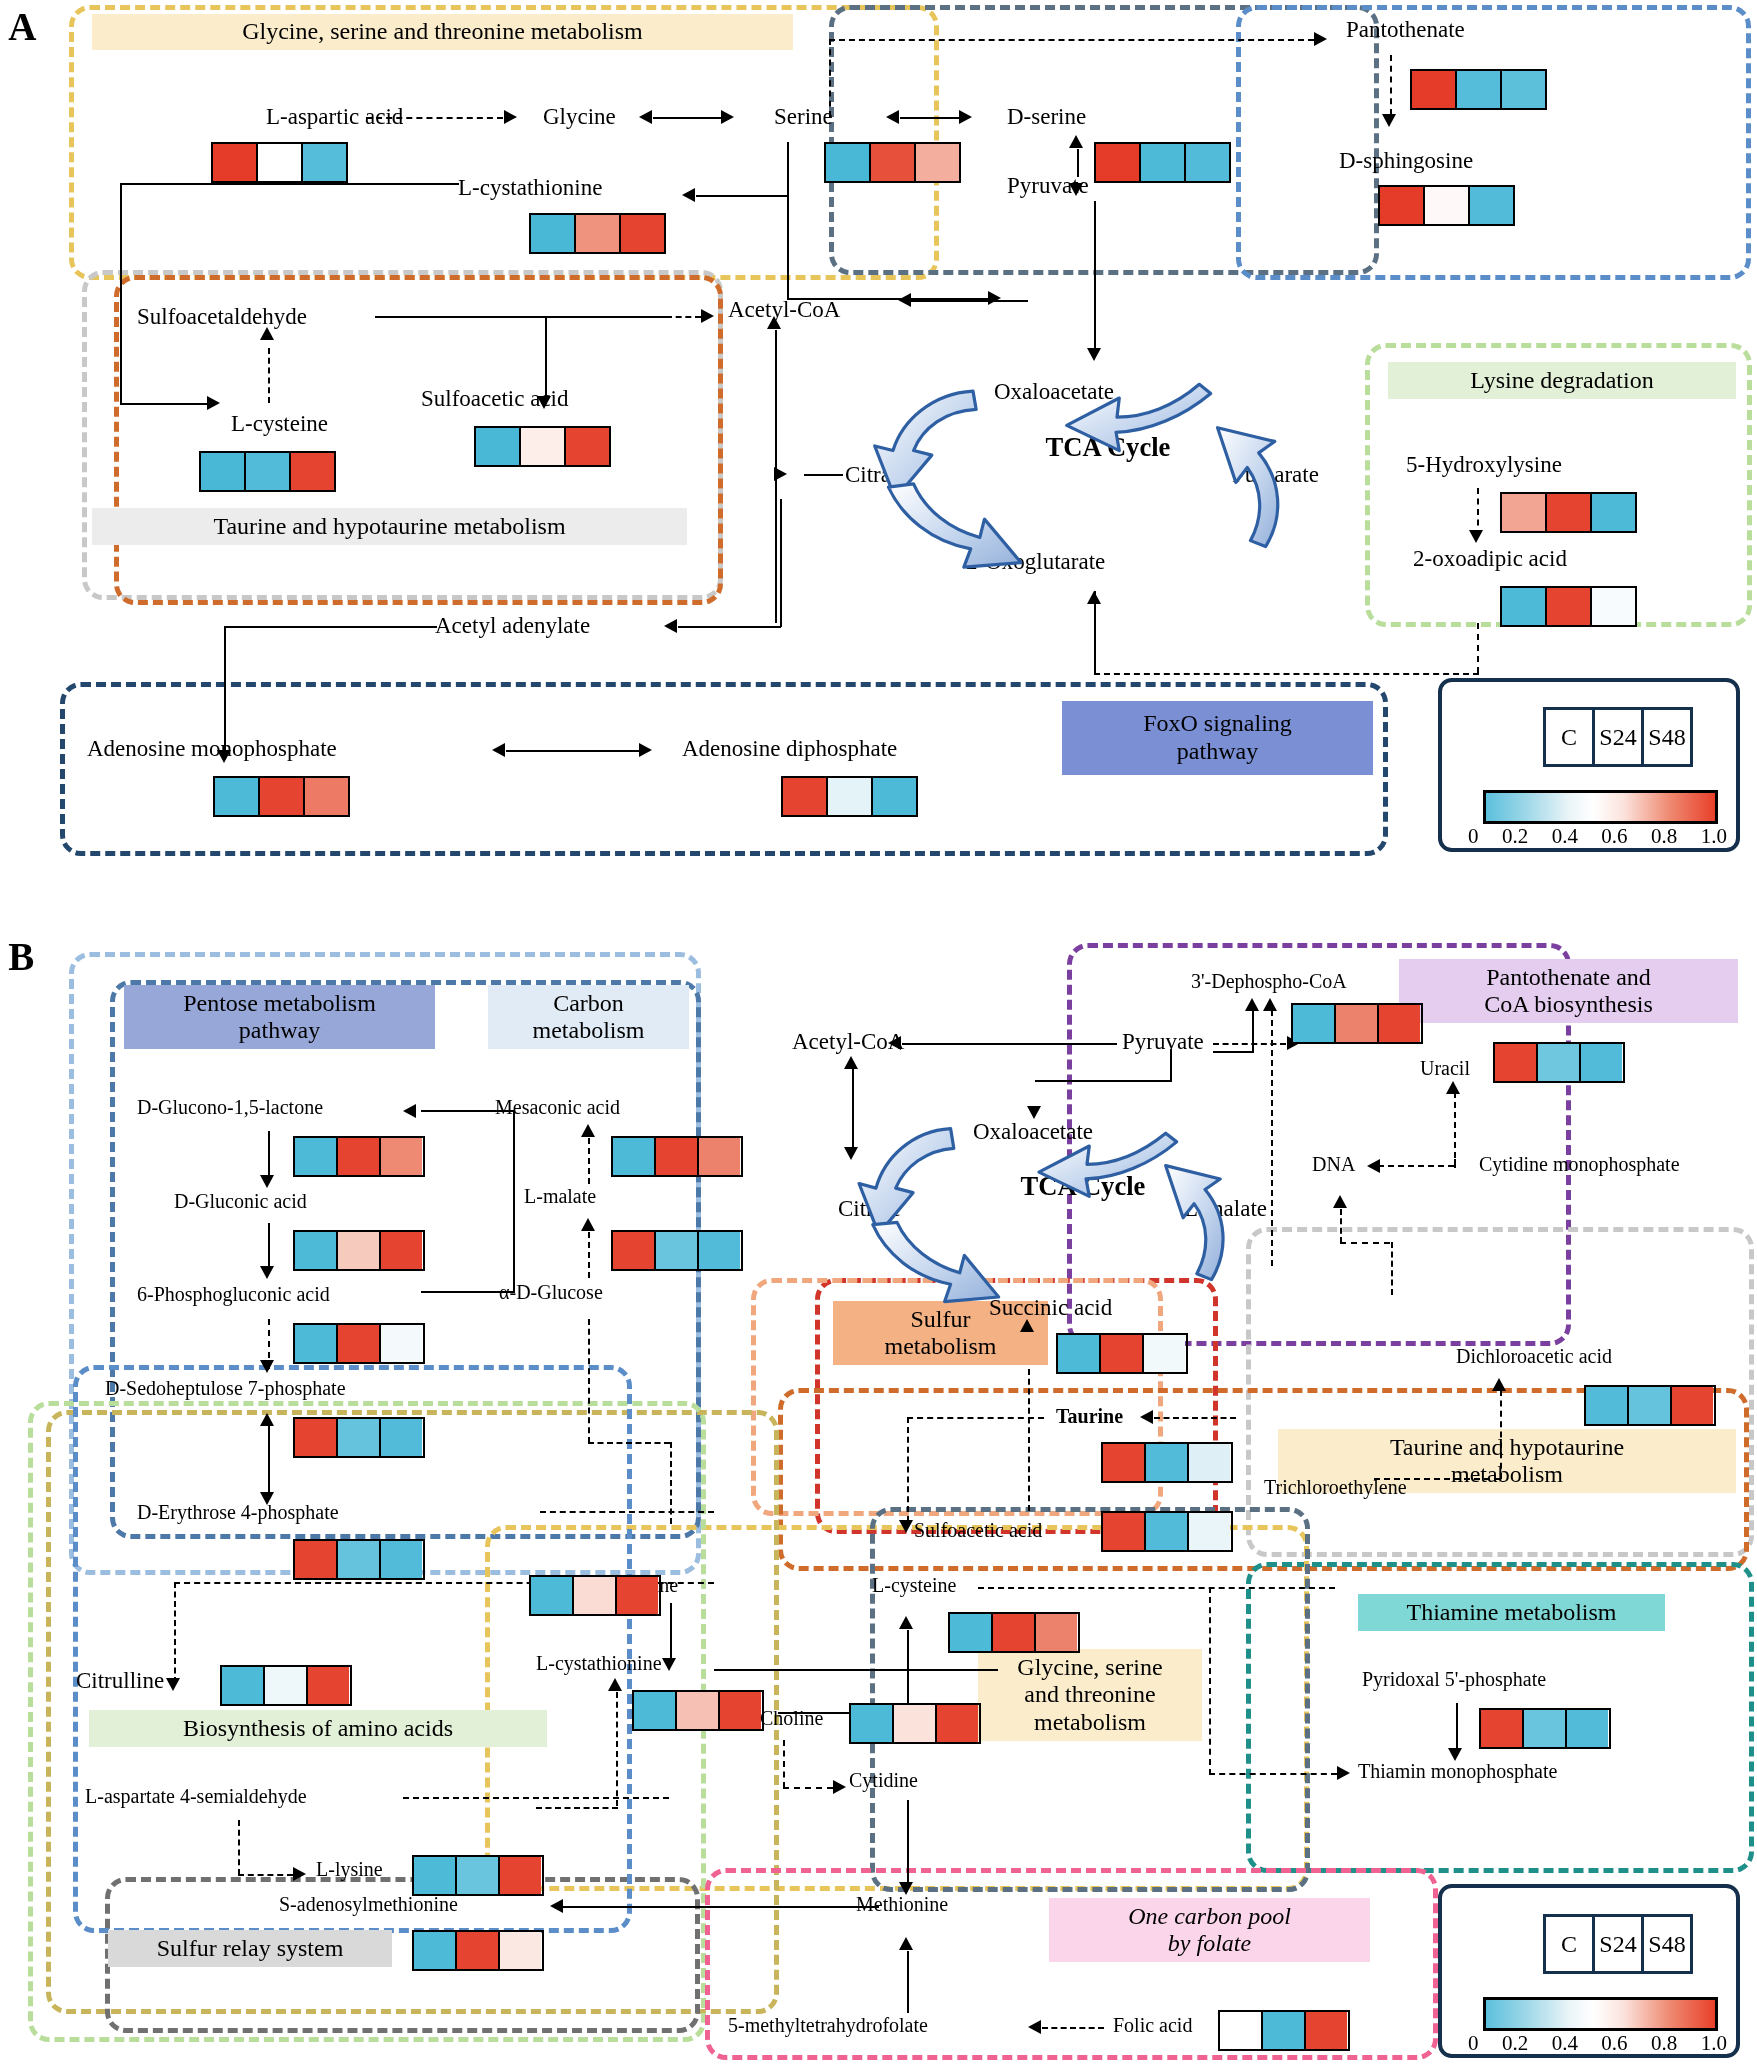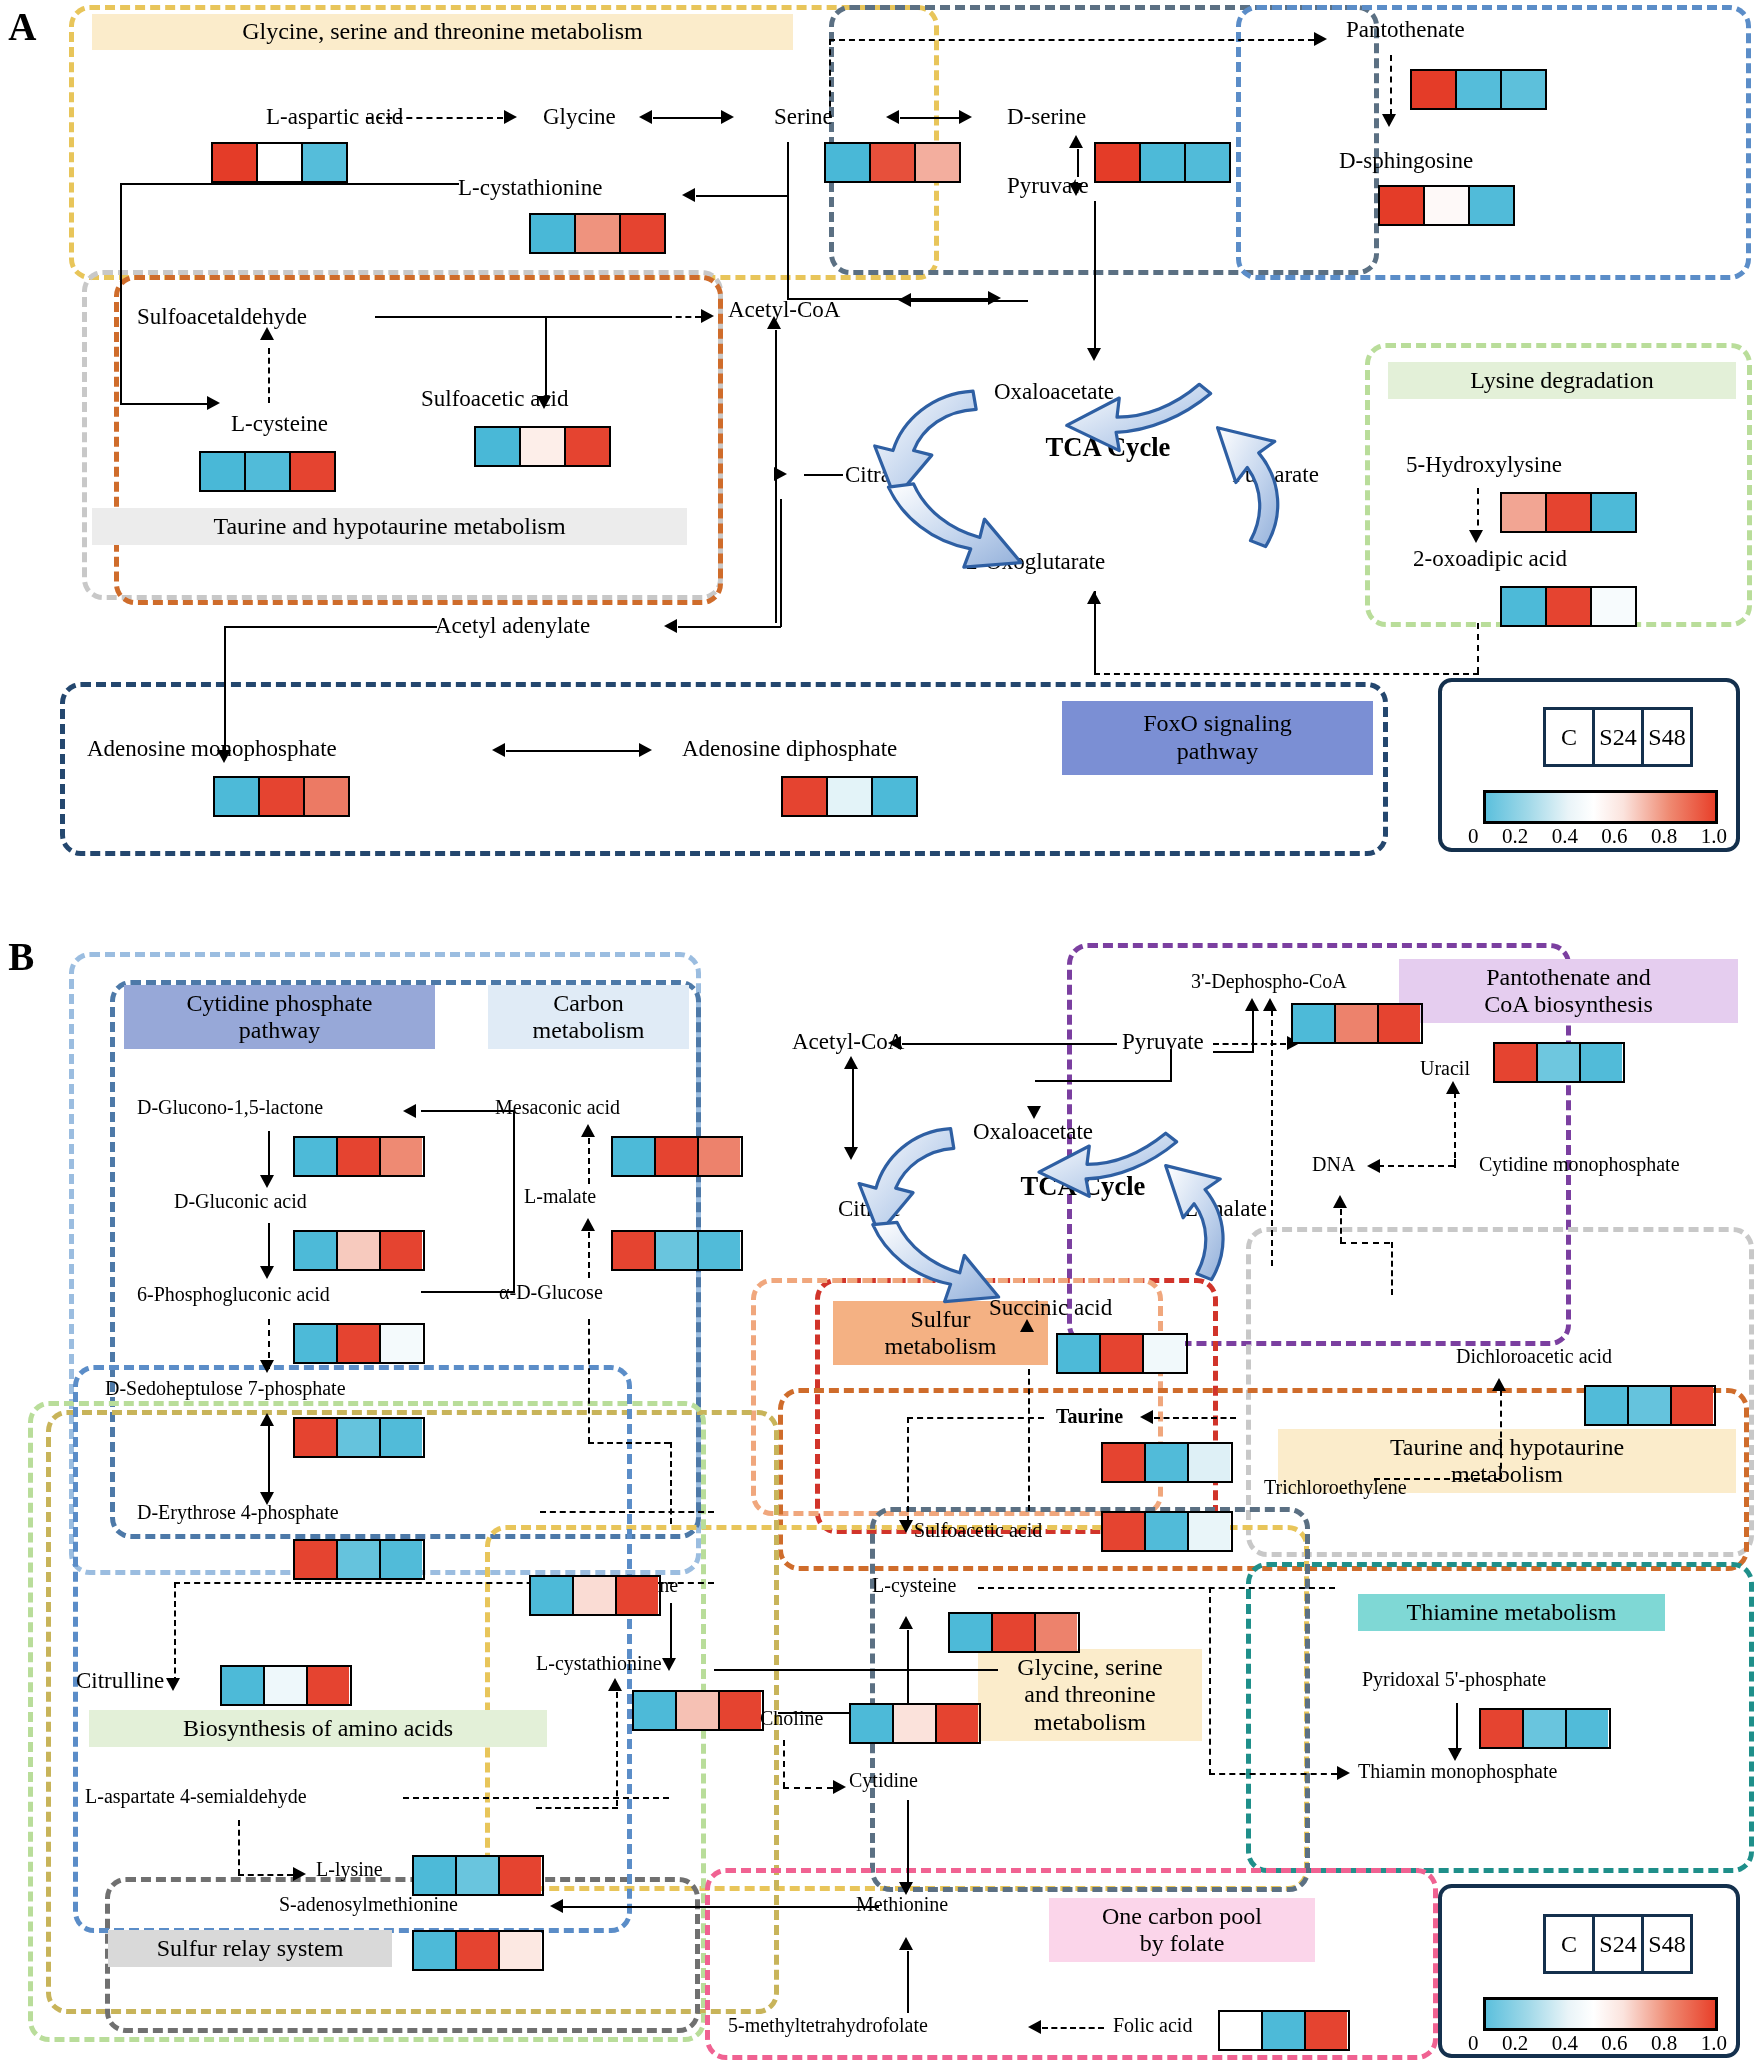--- a/index.html
+++ b/index.html
@@ -247,37 +247,37 @@
     <div class="region" style="left: 751px; top: 1278px; width: 412px; height: 238px; border-color: rgb(240, 167, 125);"></div>
     <div class="region" style="left: 778px; top: 1388px; width: 971px; height: 183px; border-color: rgb(207, 108, 43);"></div>
     <div class="region" style="left: 1246px; top: 1562px; width: 508px; height: 311px; border-color: rgb(31, 143, 138);"></div>
     <div class="region" style="left: 485px; top: 1525px; width: 824px; height: 366px; border-color: rgb(232, 197, 90);"></div>
     <div class="region" style="left: 870px; top: 1507px; width: 440px; height: 385px; border-color: rgb(91, 112, 131);"></div>
     <div class="region" style="left: 46px; top: 1410px; width: 733px; height: 604px; border-color: rgb(200, 180, 90);"></div>
     <div class="region" style="left: 27.5px; top: 1401px; width: 678px; height: 641px; border-color: rgb(185, 221, 154);"></div>
     <div class="region" style="left: 105px; top: 1877px; width: 595px; height: 156px; border-color: rgb(112, 112, 112);"></div>
     <div class="region" style="left: 705px; top: 1868px; width: 733px; height: 192px; border-color: rgb(240, 98, 146);"></div>
     <div class="region" style="left: 73px; top: 1365px; width: 559px; height: 568px; border-color: rgb(91, 141, 200);"></div>
-    <div class="chip" style="left: 124px; top: 985px; width: 311px; background: rgb(151, 168, 216);">Cytidine phosphate
+    <div class="chip" style="left: 124px; top: 985px; width: 311px; background: rgb(151, 168, 216);">Pentose metabolism
 pathway</div>
     <div class="chip" style="left: 488px; top: 985px; width: 201px; background: rgb(224, 235, 246);">Carbon
 metabolism</div>
     <div class="chip" style="left: 1399px; top: 959px; width: 339px; background: rgb(229, 205, 239);">Pantothenate and
 CoA biosynthesis</div>
     <div class="chip" style="left: 1278px; top: 1429px; width: 458px; background: rgb(251, 236, 203);">Taurine and hypotaurine
 metabolism</div>
     <div class="chip" style="left: 833px; top: 1301px; width: 215px; background: rgb(244, 177, 131);">Sulfur
 metabolism</div>
     <div class="chip" style="left: 1358px; top: 1594px; width: 307px; background: rgb(127, 216, 213);">Thiamine metabolism</div>
     <div class="chip" style="left: 978px; top: 1649px; width: 224px; background: rgb(251, 236, 203);">Glycine, serine
 and threonine
 metabolism</div>
     <div class="chip" style="left: 89px; top: 1710px; width: 458px; background: rgb(227, 240, 216);">Biosynthesis of amino acids</div>
     <div class="chip" style="left: 108px; top: 1930px; width: 284px; background: rgb(217, 217, 217);">Sulfur relay system</div>
-    <div class="chip" style="left: 1049px; top: 1898px; width: 266px; background: rgb(251, 213, 234);">One carbon pool
+    <div class="chip" style="left: 1049px; top: 1898px; width: 321px; background: rgb(251, 213, 234); font-style: italic;">One carbon pool
 by folate</div>
     <div class="met small" style="left: 137px; top: 1097px;">D-Glucono-1,5-lactone</div>
     <div class="ln lnv" style="left: 268px; top: 1131px; height: 50px;"></div>
     <div class="ar d" style="left: 260px; top: 1175px;"></div>
     <div class="strip" style="left: 293px; top: 1136px; width: 128px; height: 37px;">
       <span style="width: 41px; background: rgb(77, 186, 216);"></span>
       <span style="width: 41px; background: rgb(229, 68, 48);"></span>
       <span style="width: 41px; background: rgb(238, 138, 115);"></span>
     </div>
     <div class="met small" style="left: 174px; top: 1191px;">D-Gluconic acid</div>

